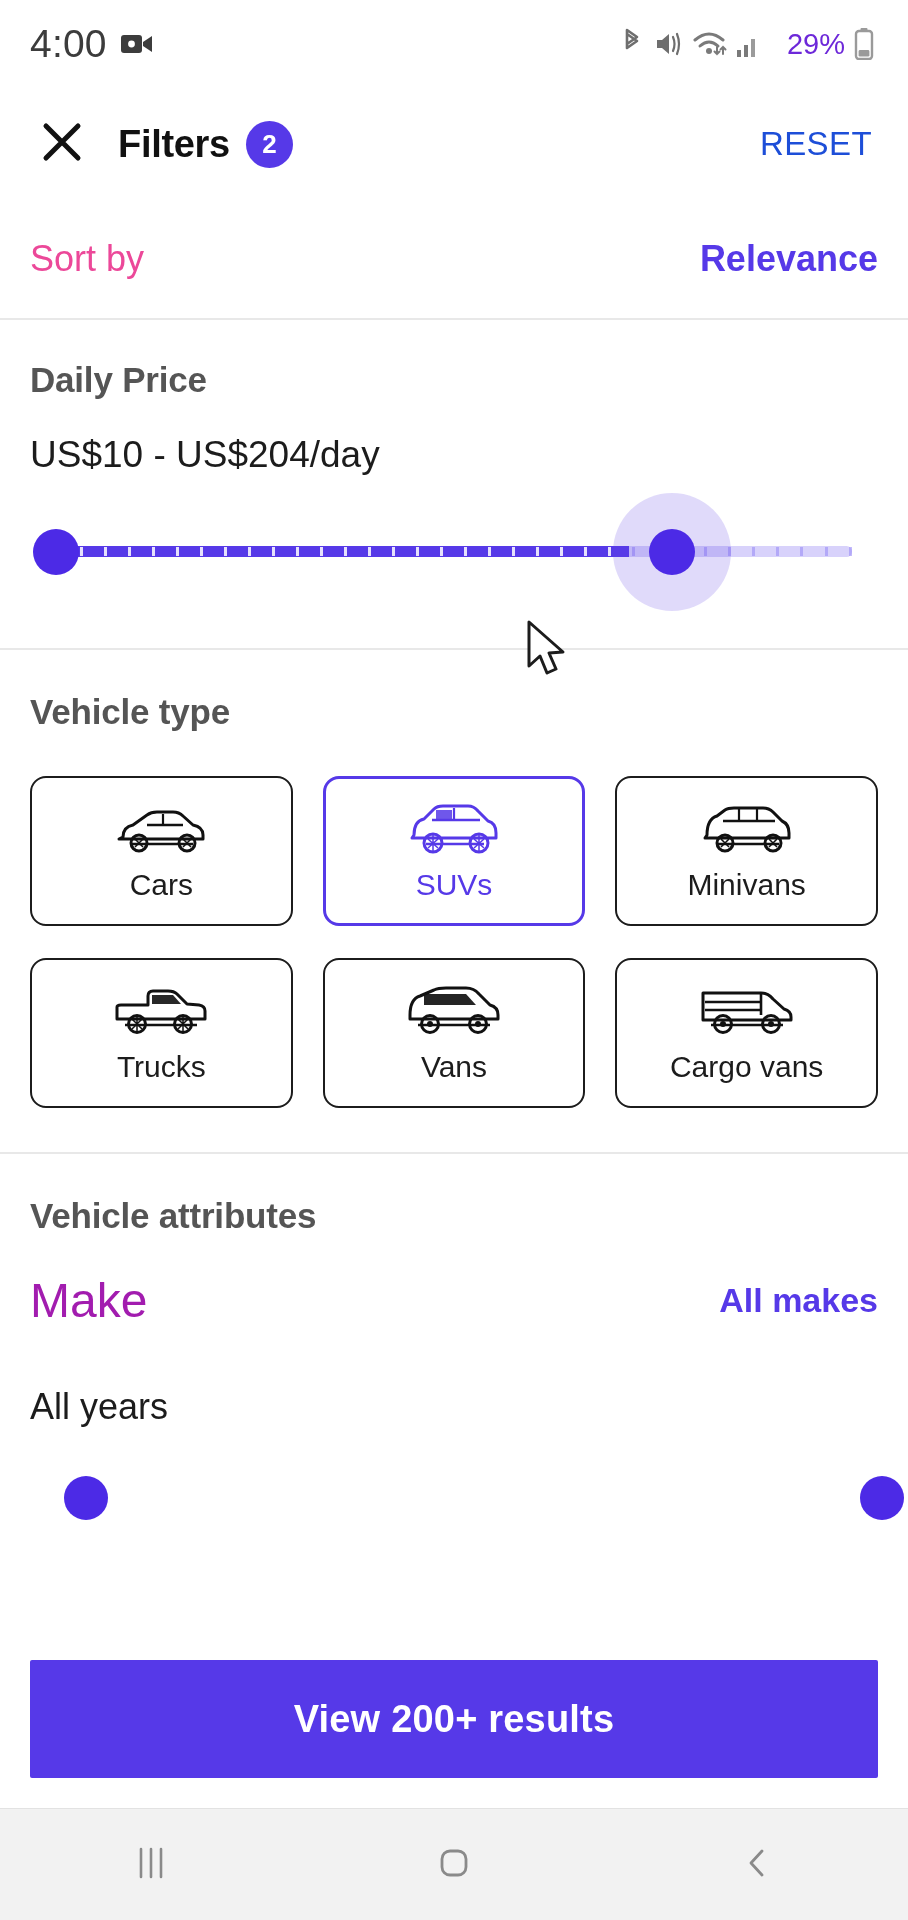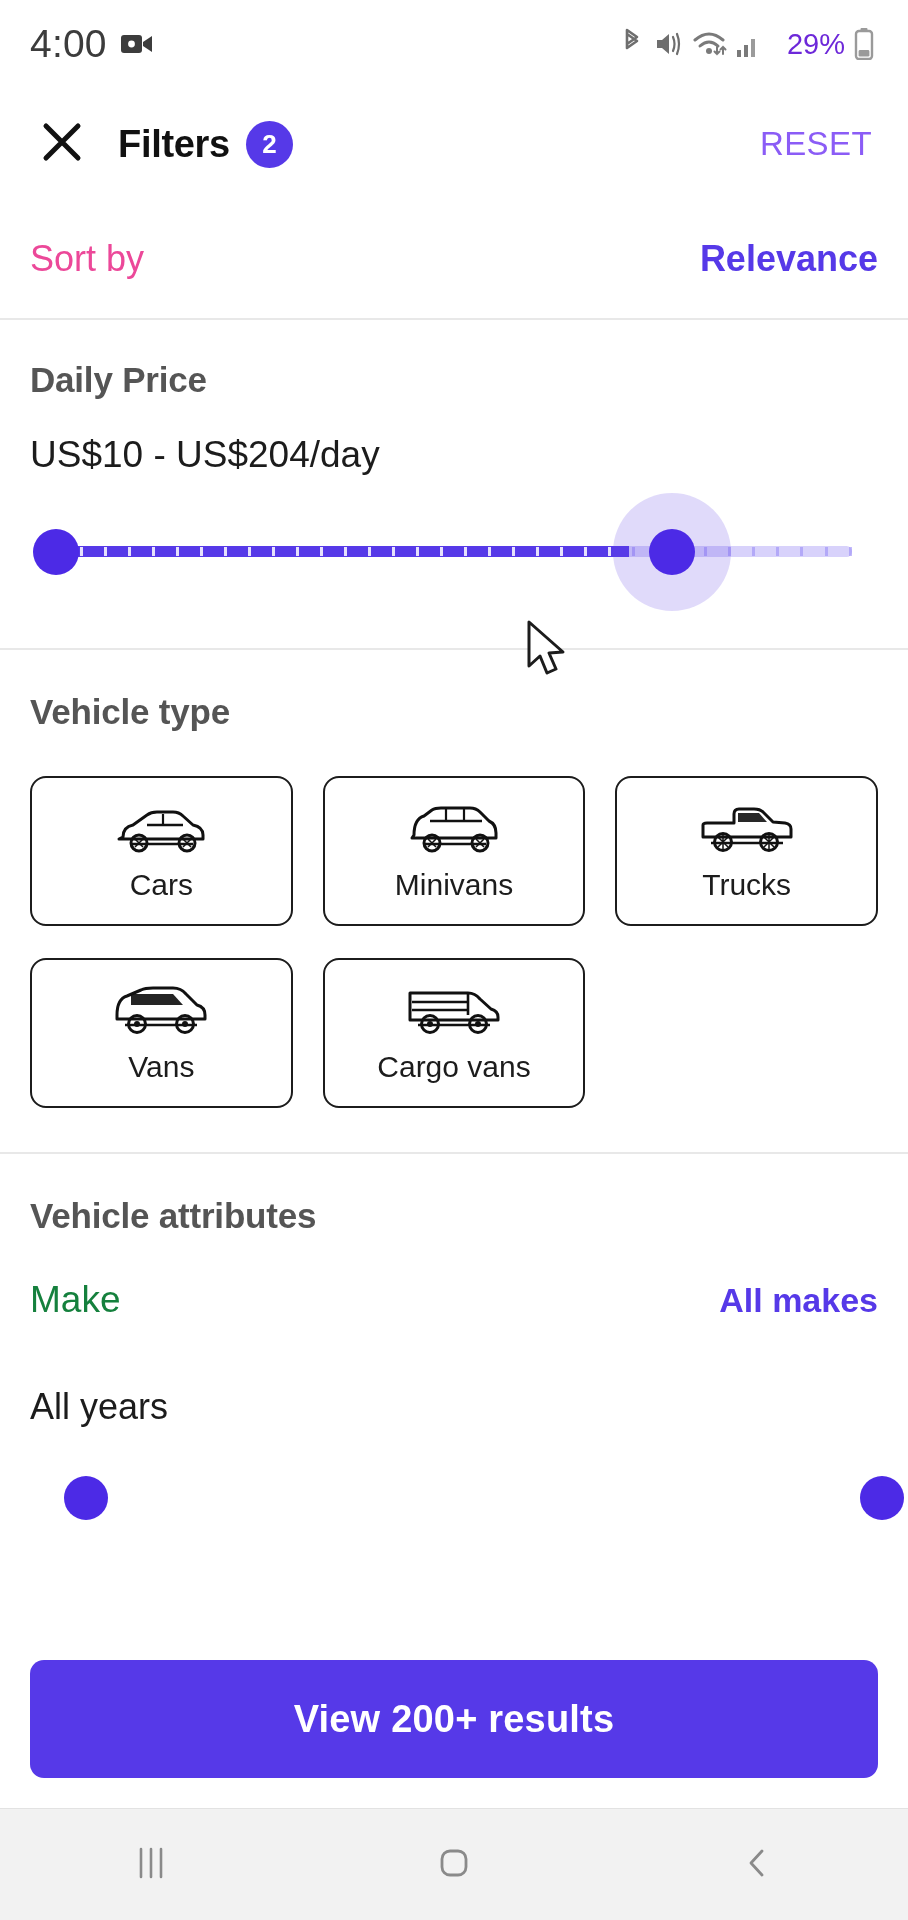--- a/index.html
+++ b/index.html
@@ -90,21 +90,21 @@
     color: #ffffff;
     font-size: 26px;
     font-weight: bold;
     display: flex;
     align-items: center;
     justify-content: center;
   }
   .reset-btn {
     margin-left: auto;
     font-size: 33px;
-    color: #8b5cf6;
+    color: #1d4ed8;
     letter-spacing: 0.4px;
     cursor: pointer;
   }
 
   
   .content {
     flex: 1 1 auto;
     overflow: hidden;
     position: relative;
   }
@@ -247,21 +247,21 @@
   .vcard-icon { height: 58px; display: flex; align-items: center; }
 
   
   .attr-section { padding: 42px 30px 0 30px; }
   .attr-row {
     height: 128px;
     display: flex;
     align-items: center;
     justify-content: space-between;
   }
-  .attr-label { font-size: 37px; color: #15803d; }
+  .attr-label { font-size: 48px; color: #a21caf; }
   .attr-value {
     font-size: 34px;
     font-weight: bold;
     color: #5639E8;
     cursor: pointer;
   }
   .attr-plain {
     font-size: 36px;
     color: #1c1c1c;
     padding-top: 22px;
@@ -289,21 +289,21 @@
     right: 0;
     bottom: 112px;
     background: #ffffff;
     padding: 22px 30px 30px 30px;
     z-index: 30;
   }
   .cta-button {
     width: 100%;
     height: 118px;
     border: none;
-    border-radius: 14px;
+    border-radius: 2px;
     background: #5639E8;
     color: #ffffff;
     font-size: 38px;
     font-weight: bold;
     font-family: "Liberation Sans", sans-serif;
     letter-spacing: 0.2px;
     cursor: pointer;
   }
 
   
@@ -473,20 +473,36 @@
         <path d="M34 22 L70 22" stroke="#111111" stroke-width="2.4"></path>
         <path d="M50 11 L50 22" stroke="#111111" stroke-width="2.2"></path>
         <path d="M18 41 L80 41" stroke="#111111" stroke-width="2.6"></path>
         <circle cx="26" cy="40" r="8" fill="none" stroke="#111111" stroke-width="3"></circle>
         <circle cx="74" cy="40" r="8" fill="none" stroke="#111111" stroke-width="3"></circle>
         <path d="M22 36 L30 44 M30 36 L22 44" stroke="#111111" stroke-width="1.6"></path>
         <path d="M70 36 L78 44 M78 36 L70 44" stroke="#111111" stroke-width="1.6"></path>
       </svg>
             </span>
             <span class="vcard-label">Cars</span>
+          </div>
+          <div class="vcard selected">
+            <span class="vcard-icon">
+              <svg width="96" height="56" viewBox="0 0 96 56">
+        <path d="M8 34 Q8 20 18 18 L28 8 Q31 5 37 5 L62 5 Q68 5 72 10 L82 20 Q90 22 90 32 L90 37 L6 37 Z" fill="none" stroke="#5639E8" stroke-width="3" stroke-linejoin="round"></path>
+        <path d="M26 19 L74 19" stroke="#5639E8" stroke-width="2.4"></path>
+        <path d="M48 7 L48 19" stroke="#5639E8" stroke-width="2.2"></path>
+        <rect x="30" y="9" width="16" height="9" fill="#5639E8" opacity="0.85"></rect>
+        <path d="M20 43 L78 43" stroke="#5639E8" stroke-width="2.6"></path>
+        <circle cx="27" cy="42" r="9" fill="none" stroke="#5639E8" stroke-width="3"></circle>
+        <circle cx="73" cy="42" r="9" fill="none" stroke="#5639E8" stroke-width="3"></circle>
+        <path d="M22 38 L32 47 M32 38 L22 47 M27 33 L27 51" stroke="#5639E8" stroke-width="1.5"></path>
+        <path d="M68 38 L78 47 M78 38 L68 47 M73 33 L73 51" stroke="#5639E8" stroke-width="1.5"></path>
+      </svg>
+            </span>
+            <span class="vcard-label">SUVs</span>
           </div>
           <div class="vcard">
             <span class="vcard-icon">
               <svg width="96" height="52" viewBox="0 0 96 52">
         <path d="M8 32 Q8 16 18 13 L26 7 Q29 5 35 5 L64 5 Q70 5 74 9 L83 18 Q90 21 90 30 L90 35 L6 35 Z" fill="none" stroke="#111111" stroke-width="3" stroke-linejoin="round"></path>
         <path d="M24 18 L76 18" stroke="#111111" stroke-width="2.4"></path>
         <path d="M40 6 L40 18 M58 6 L58 18" stroke="#111111" stroke-width="2.2"></path>
         <path d="M18 41 L80 41" stroke="#111111" stroke-width="2.6"></path>
         <circle cx="26" cy="40" r="8" fill="none" stroke="#111111" stroke-width="3"></circle>
         <circle cx="74" cy="40" r="8" fill="none" stroke="#111111" stroke-width="3"></circle>

